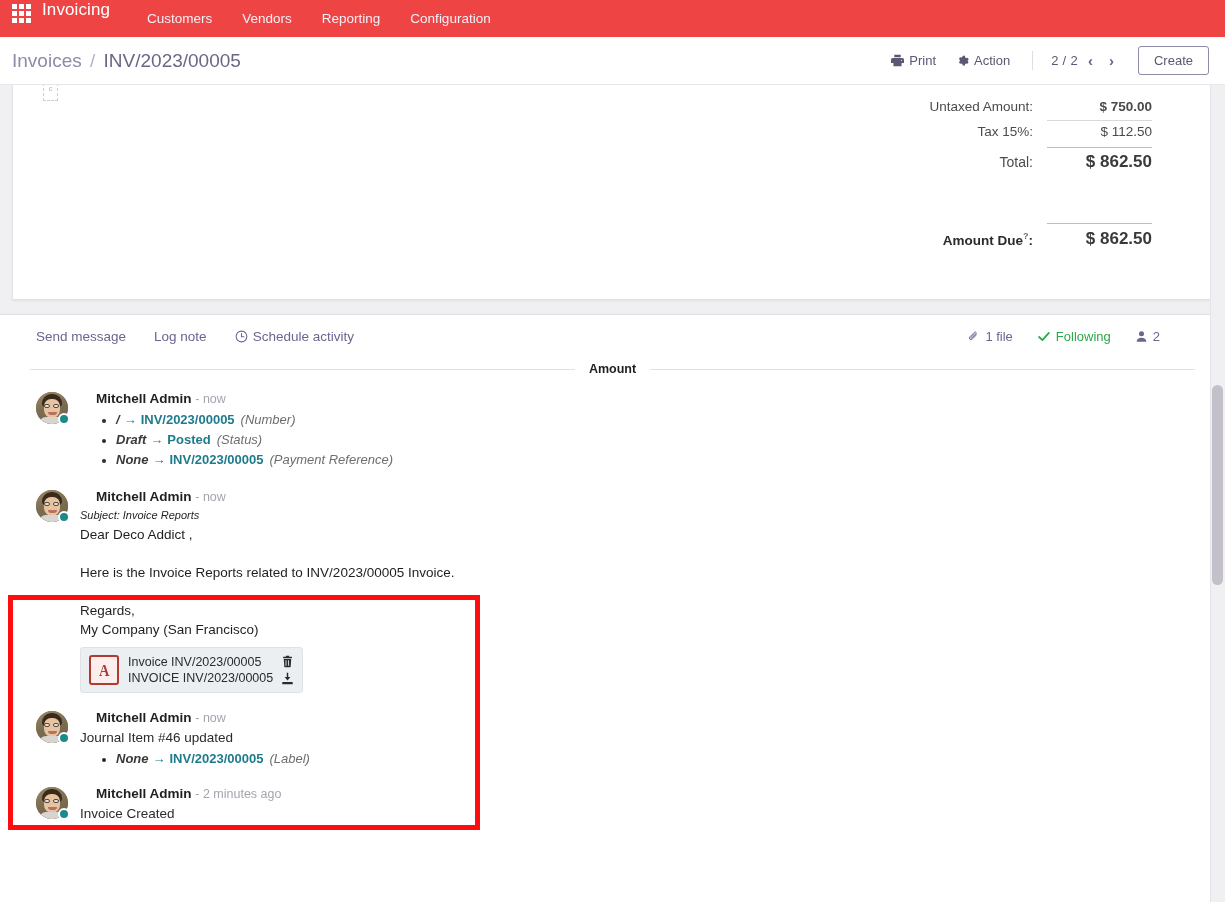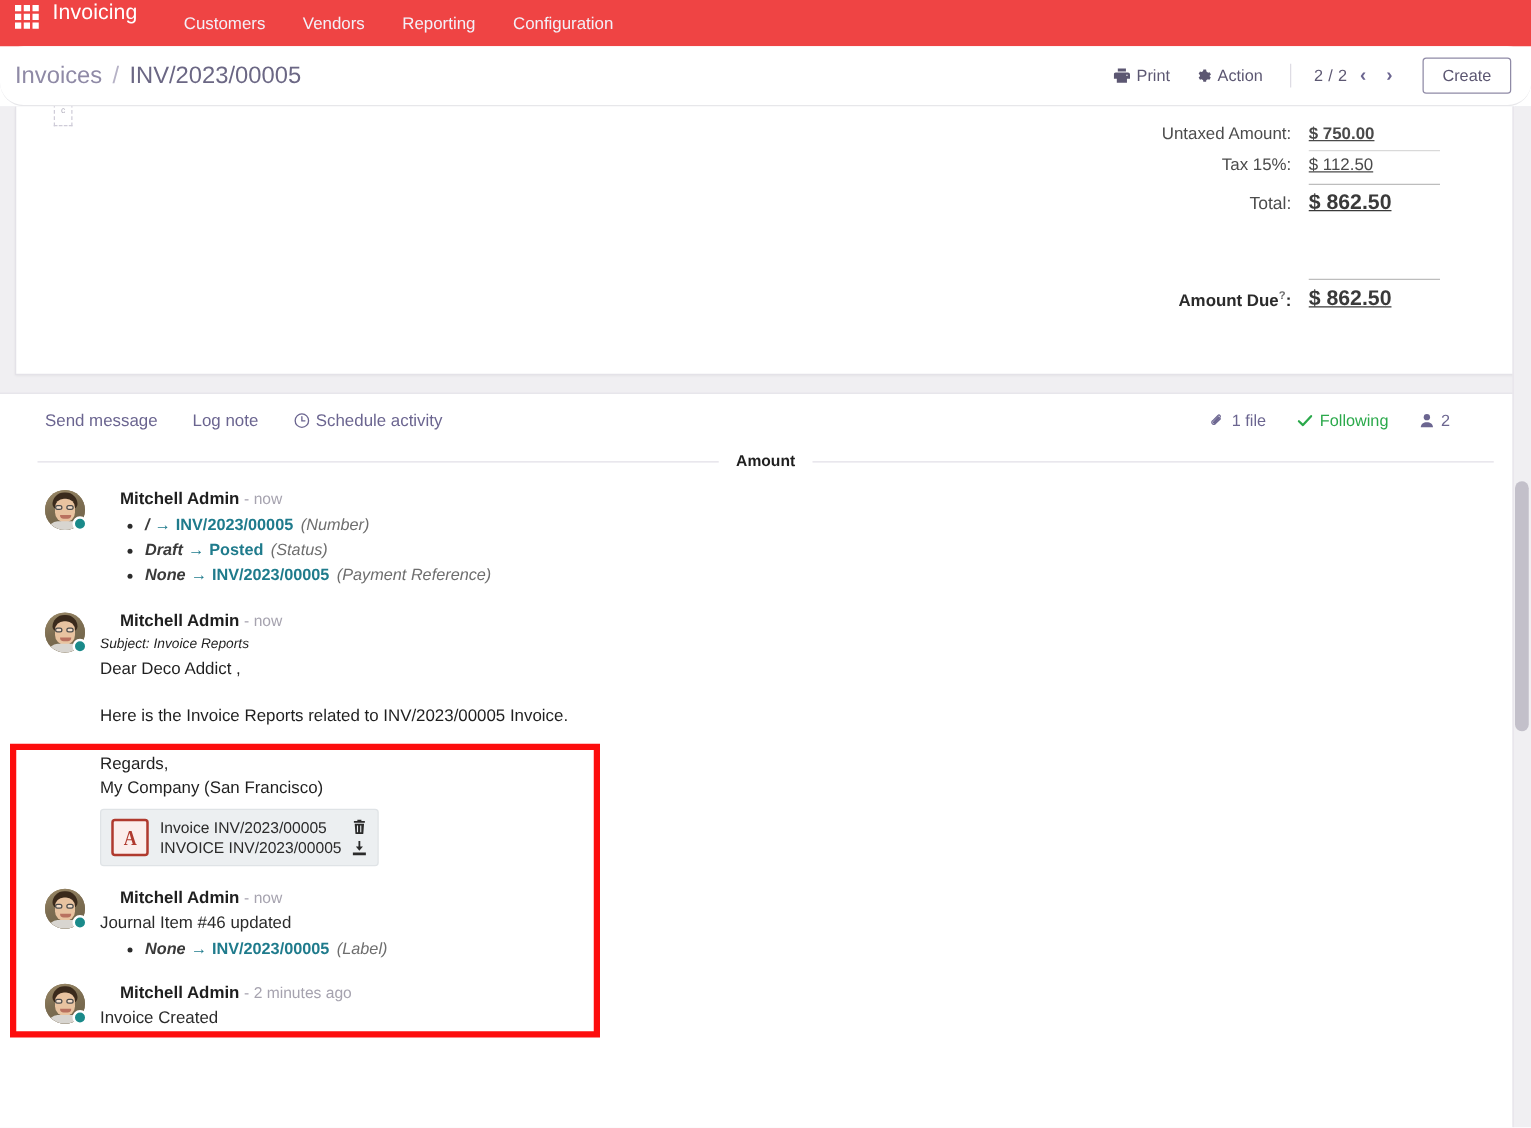--- a/index.html
+++ b/index.html
@@ -50,21 +50,20 @@
   }
 
   
   .control-panel {
     height: 48px;
     background: #ffffff;
     border-bottom: 1px solid #e7e7ea;
     display: flex;
     align-items: center;
     padding: 0 16px 0 12px;
-    border-radius: 19px;
   }
   .breadcrumb {
     font-size: 19px;
     color: #8f8aa6;
     white-space: nowrap;
   }
   .breadcrumb .crumb-link { color: #8f8aa6; cursor: pointer; }
   .breadcrumb .crumb-sep { color: #b6b2c6; margin: 0 3px; }
   .breadcrumb .crumb-current { color: #6b6784; }
   .cp-right {
@@ -158,21 +157,21 @@
     font-size: 13.5px;
     color: #4a4a4a;
   }
   .t-row {
     display: flex;
     justify-content: flex-end;
     align-items: baseline;
     padding: 3px 0;
   }
   .t-label { text-align: right; padding-right: 14px; color: #4c4c4c; }
-  .t-val { width: 105px; text-align: left; text-decoration: underline; }
+  .t-val { width: 105px; text-align: right; }
   .t-row.untaxed .t-label,
   .t-row.untaxed .t-val { font-weight: bold; font-size: 13.5px; }
   .t-row.untaxed .t-label { font-weight: normal; }
   .t-row.tax .t-val { border-top: 1px solid #d9d9d9; padding-top: 3px; }
   .t-row.total { margin-top: 2px; }
   .t-row.total .t-label { font-size: 14px; }
   .t-row.total .t-val {
     border-top: 1px solid #bdbdbd;
     padding-top: 4px;
     font-size: 17px;

